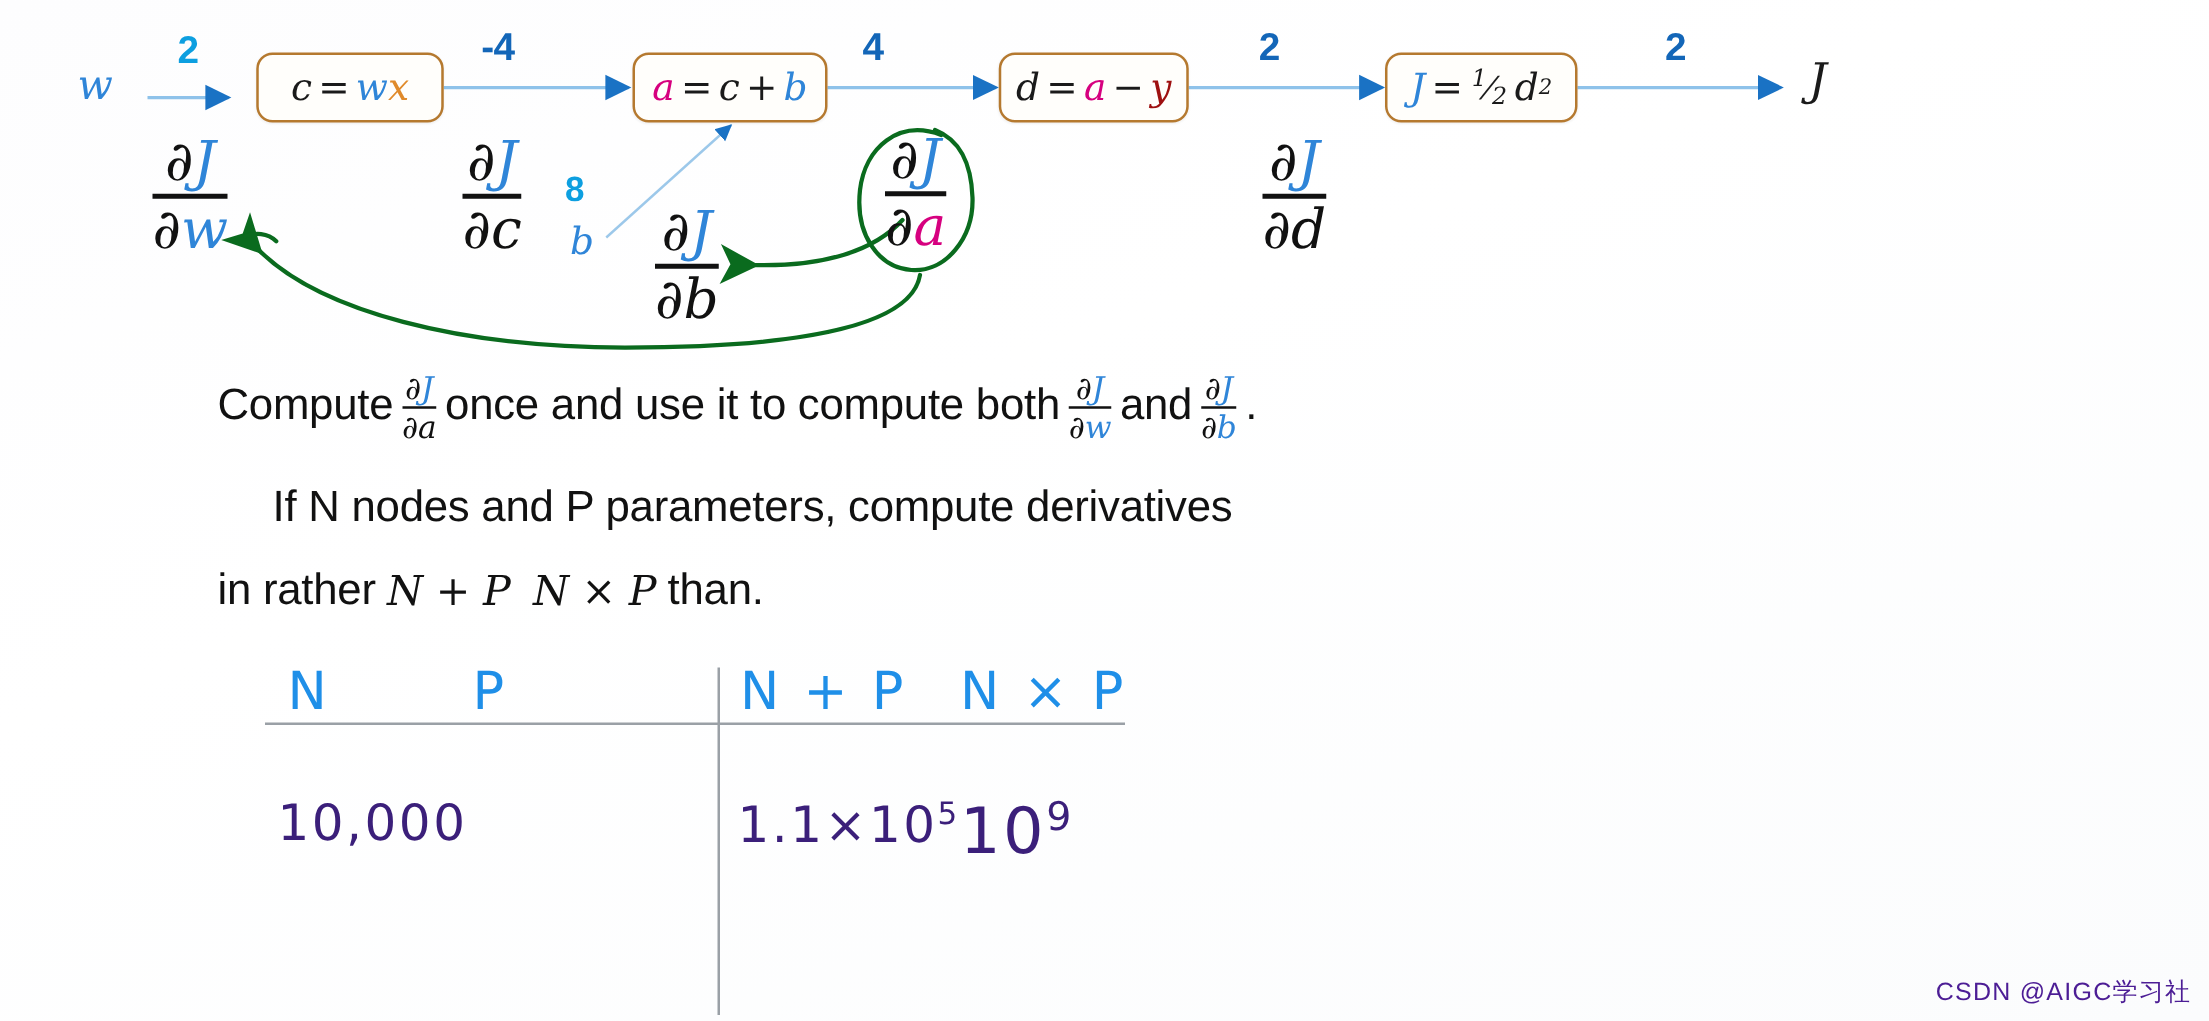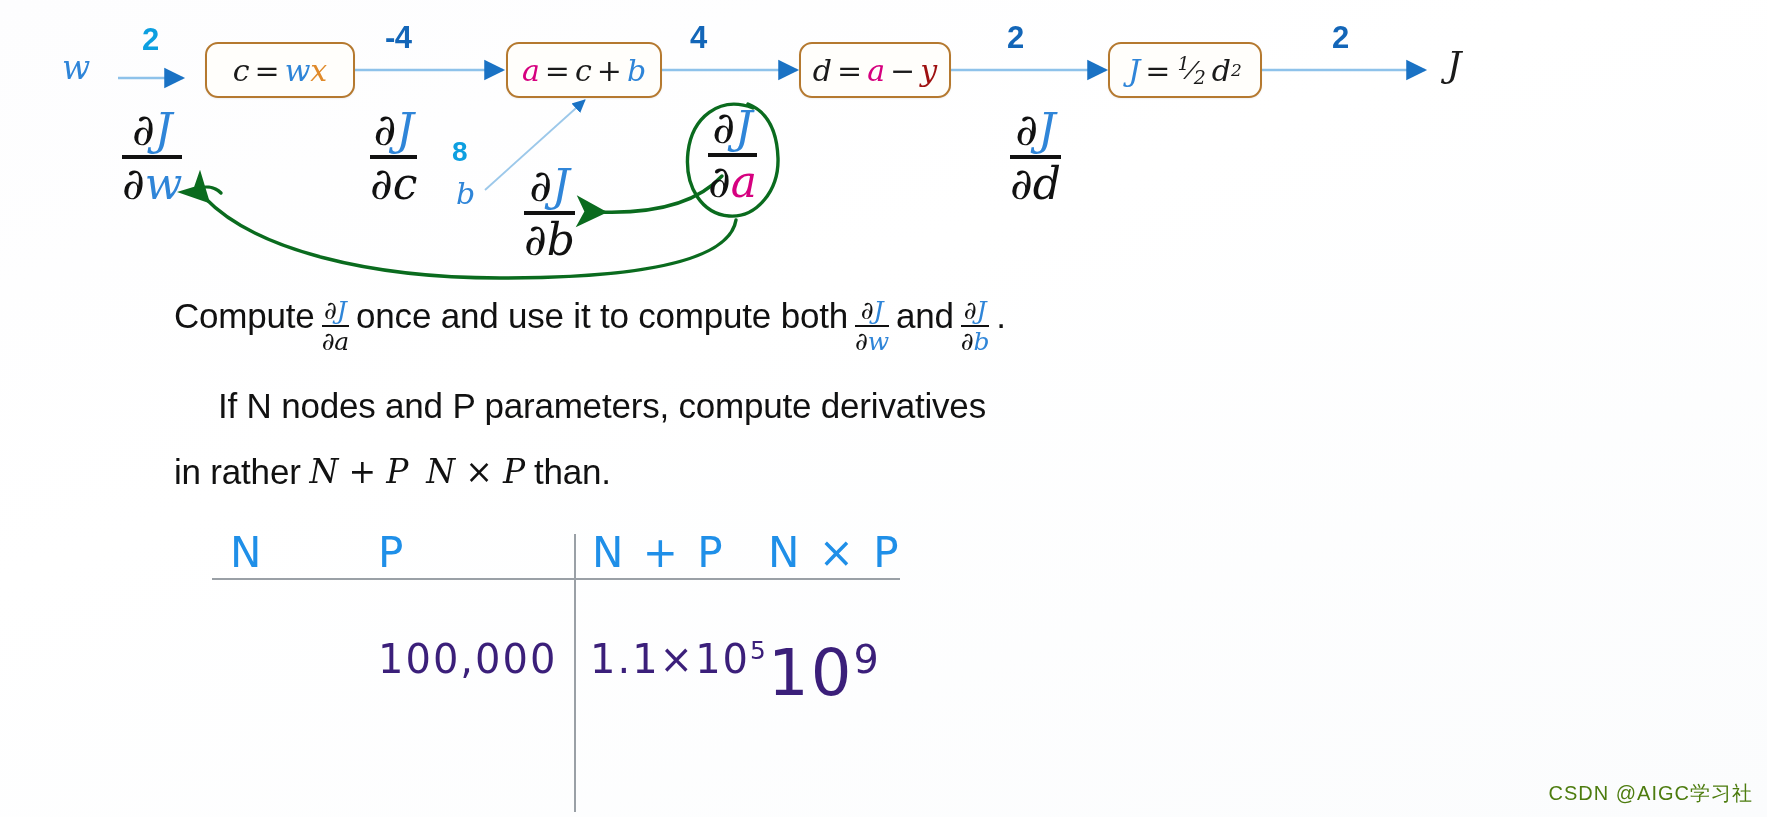--- a/index.html
+++ b/index.html
@@ -89,20 +89,21 @@
   .frac.big .bar { height: 3.5px; }
 
   
   .prose {
     position: absolute;
     font-family: "Liberation Sans", sans-serif;
     font-size: 35px;
     color: #111;
     white-space: nowrap;
     display: flex;
+    align-items: center;
     letter-spacing: -0.2px;
   }
   .prose .mathit {
     font-family: "DejaVu Serif", serif;
     font-style: italic;
     font-size: 33px;
     padding: 0 2px;
   }
   .prose .inlinefrac {
     display: inline-flex;
@@ -145,21 +146,21 @@
     position: absolute;
     background: #9aa0a6;
     width: 2px;
   }
 
   
   .watermark {
     position: absolute;
     right: 14px;
     bottom: 10px;
-    color: #4d7c0f;
+    color: #4c1d95;
     font-size: 20px;
     font-family: "Liberation Sans", sans-serif;
     letter-spacing: 1px;
   }
 
   svg.overlay {
     position: absolute;
     left: 0; top: 0;
     width: 1767px;
     height: 817px;
@@ -330,23 +331,23 @@
   </div>
 
   <div class="hand hand-head" style="left:230px; top:528px;">N</div>
   <div class="hand hand-head" style="left:378px; top:528px;">P</div>
   <div class="hand hand-head" style="left:592px; top:528px;">N + P</div>
   <div class="hand hand-head" style="left:768px; top:528px;">N × P</div>
 
   <div class="rule-h" style="left:212px; top:578px; width:688px;"></div>
   <div class="rule-v" style="left:574px; top:534px; height:278px;"></div>
 
-  <div class="hand hand-cell" style="left:378px; top:636px;">100,000</div>
+  <div class="hand hand-cell" style="left:222px; top:636px;">10,000</div>
   <div class="hand hand-cell" style="left:590px; top:636px;">
     <span>1.1×10</span><sup>5</sup>
   </div>
-  <div class="hand hand-cell" style="left:768px; top:636px; font-size:64px;">
+  <div class="hand hand-cell" style="left:768px; top:636px; font-size:51px;">
     <span>10</span><sup>9</sup>
   </div>
 
   <div class="watermark">CSDN @AIGC学习社</div>
 
 </div>
 
 </body></html>

